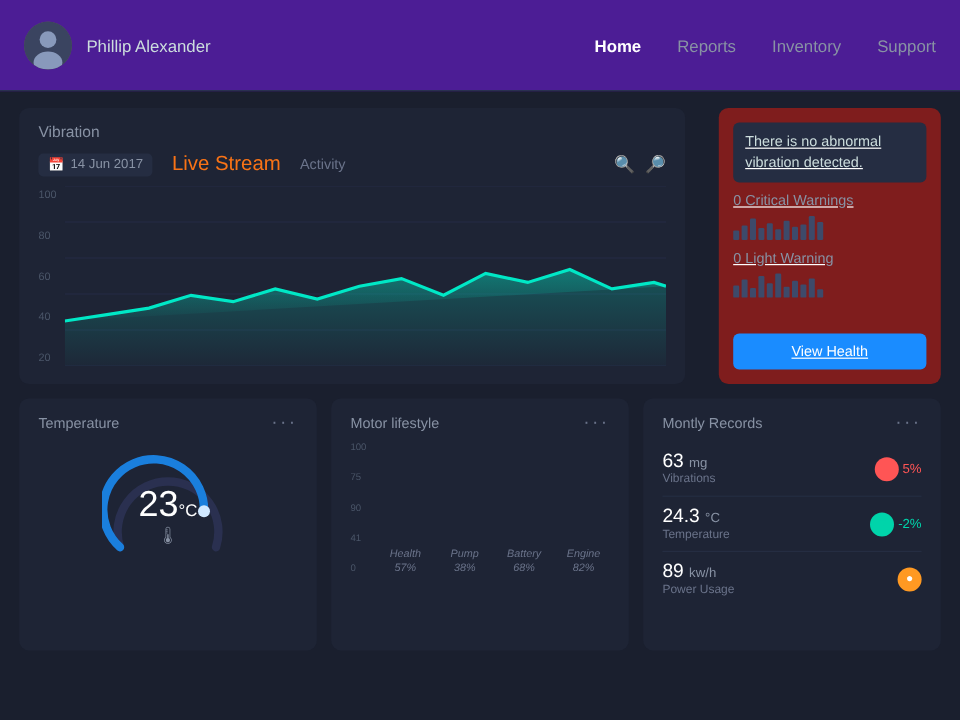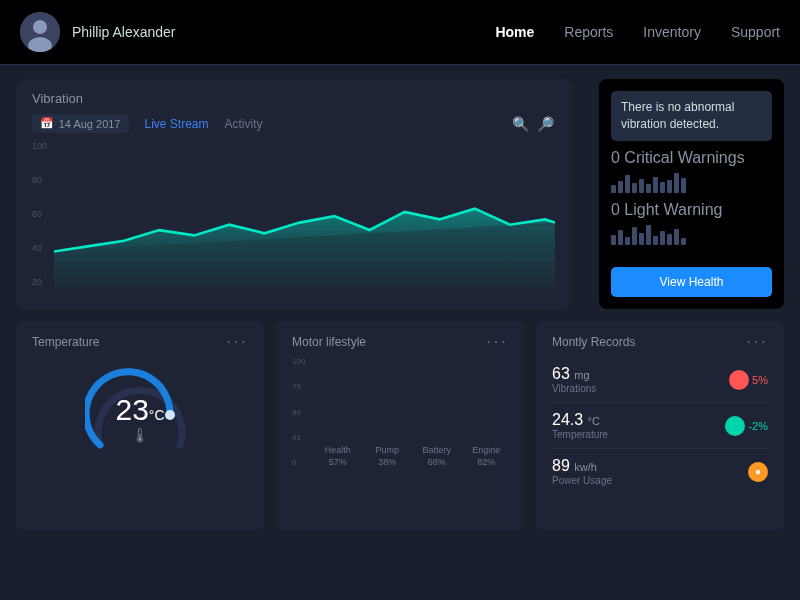--- a/index.html
+++ b/index.html
@@ -7,22 +7,22 @@
       width: 800px;
       height: 600px;
       background: #1a1f2e;
       font-family: 'Segoe UI', Arial, sans-serif;
       color: #fff;
       overflow: hidden;
     }
 
     
     .navbar {
-      background: #000000;
-      height: 65px;
+      background: #4c1d95;
+      height: 76px;
       display: flex;
       align-items: center;
       padding: 0 20px;
       border-bottom: 1px solid #2a3050;
     }
     .nav-left {
       display: flex;
       align-items: center;
       gap: 12px;
       flex: 1;
@@ -95,22 +95,22 @@
       background: #252d42;
       border-radius: 4px;
       padding: 3px 8px;
       font-size: 11px;
       color: #8892a4;
       display: flex;
       align-items: center;
       gap: 5px;
     }
     .tab-btn {
-      font-size: 12px;
-      color: #3b82f6;
+      font-size: 17px;
+      color: #f97316;
       cursor: pointer;
       padding: 2px 6px;
     }
     .tab-inactive {
       font-size: 12px;
       color: #6a738a;
       cursor: pointer;
     }
     .zoom-icons {
       margin-left: auto;
@@ -148,38 +148,39 @@
       right: 0;
       bottom: 0;
     }
     svg.chart {
       width: 100%;
       height: 100%;
     }
 
     
     .alerts-card {
-      background: #000000;
+      background: #7f1d1d;
       border-radius: 8px;
       width: 185px;
       padding: 12px;
       display: flex;
       flex-direction: column;
       gap: 8px;
+      text-decoration: underline;
     }
     .alert-message {
       font-size: 12px;
       color: #cdd;
       background: #252d42;
       border-radius: 5px;
       padding: 8px 10px;
       line-height: 1.4;
     }
     .alert-section-title {
-      font-size: 16px;
+      font-size: 12px;
       color: #8892a4;
       margin-bottom: 4px;
     }
     .mini-bars {
       display: flex;
       align-items: flex-end;
       gap: 2px;
       height: 22px;
     }
     .mini-bar {
@@ -317,20 +318,21 @@
       font-size: 8px;
       color: #4a5568;
     }
     .bars-group {
       display: flex;
       align-items: flex-end;
       gap: 6px;
       flex: 1;
       height: 100%;
       padding-bottom: 20px;
+      font-style: italic;
     }
     .bar-col {
       display: flex;
       flex-direction: column;
       align-items: center;
       gap: 2px;
       flex: 1;
     }
     .bar {
       width: 22px;
@@ -426,21 +428,21 @@
 
 <div class="main">
 
   <div class="top-row">
 
     <div class="vibration-card">
       <div class="card-title">Vibration</div>
       <div class="chart-tabs">
         <div class="date-badge">
           <span>📅</span>
-          <span>14 Aug 2017</span>
+          <span>14 Jun 2017</span>
         </div>
         <span class="tab-btn">Live Stream</span>
         <span class="tab-inactive">Activity</span>
         <div class="zoom-icons">
           <span class="zoom-icon">🔍</span>
           <span class="zoom-icon">🔎</span>
         </div>
       </div>
       <div class="chart-area">
         <div class="y-axis-labels">

